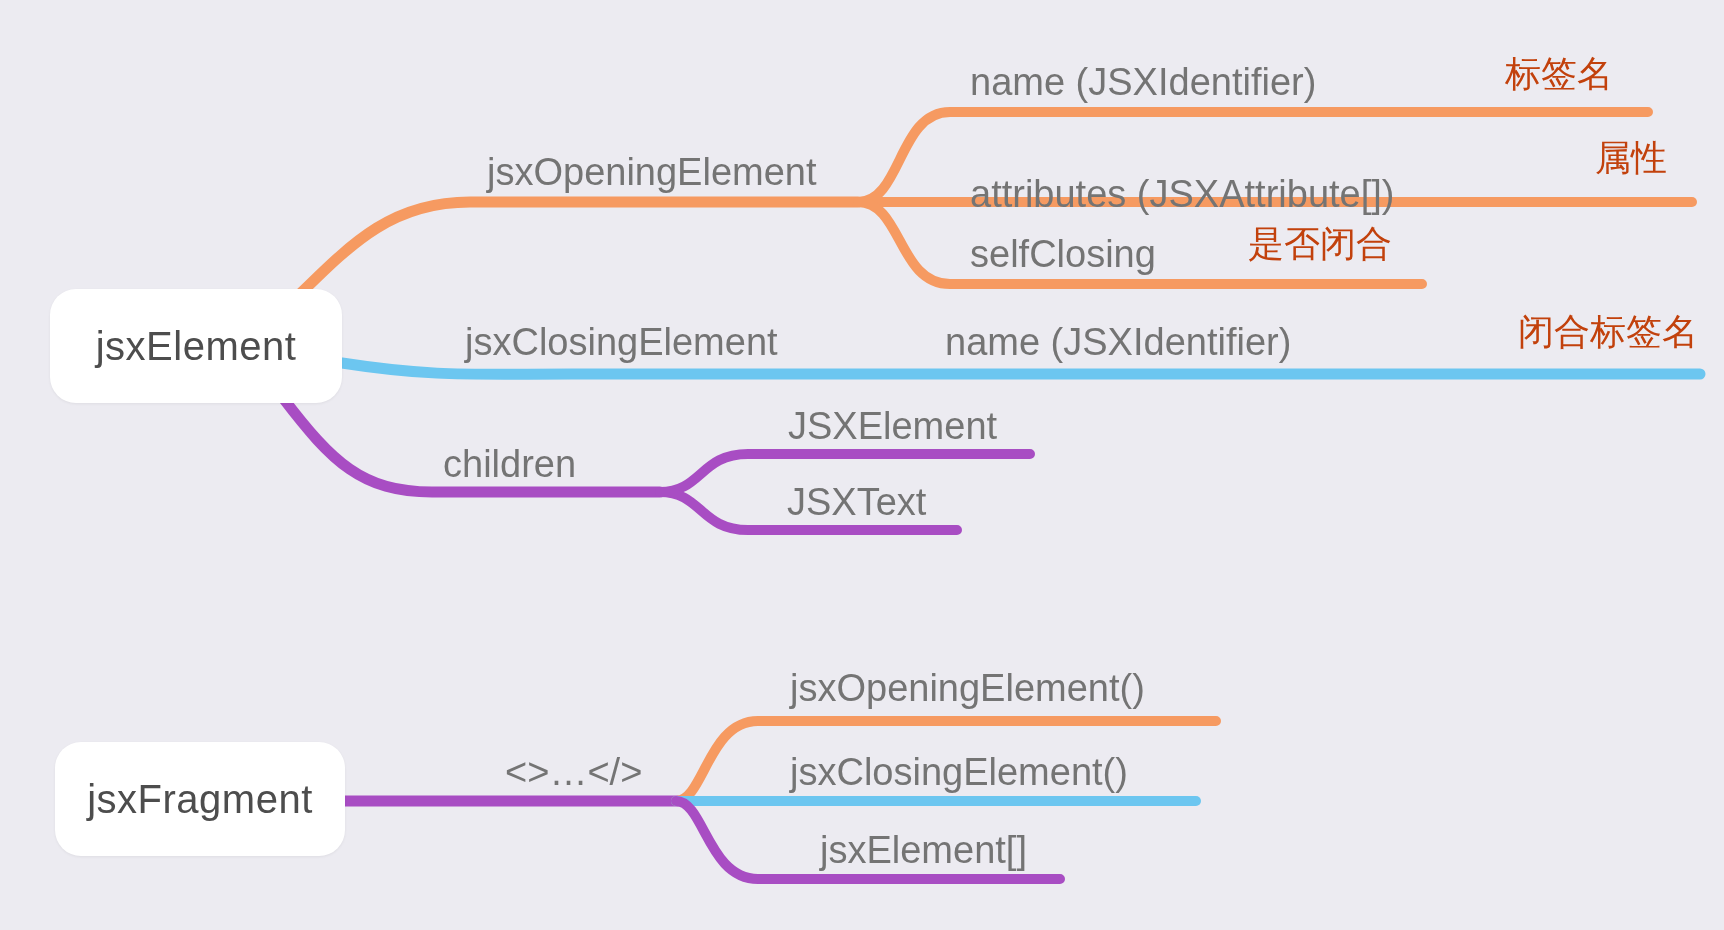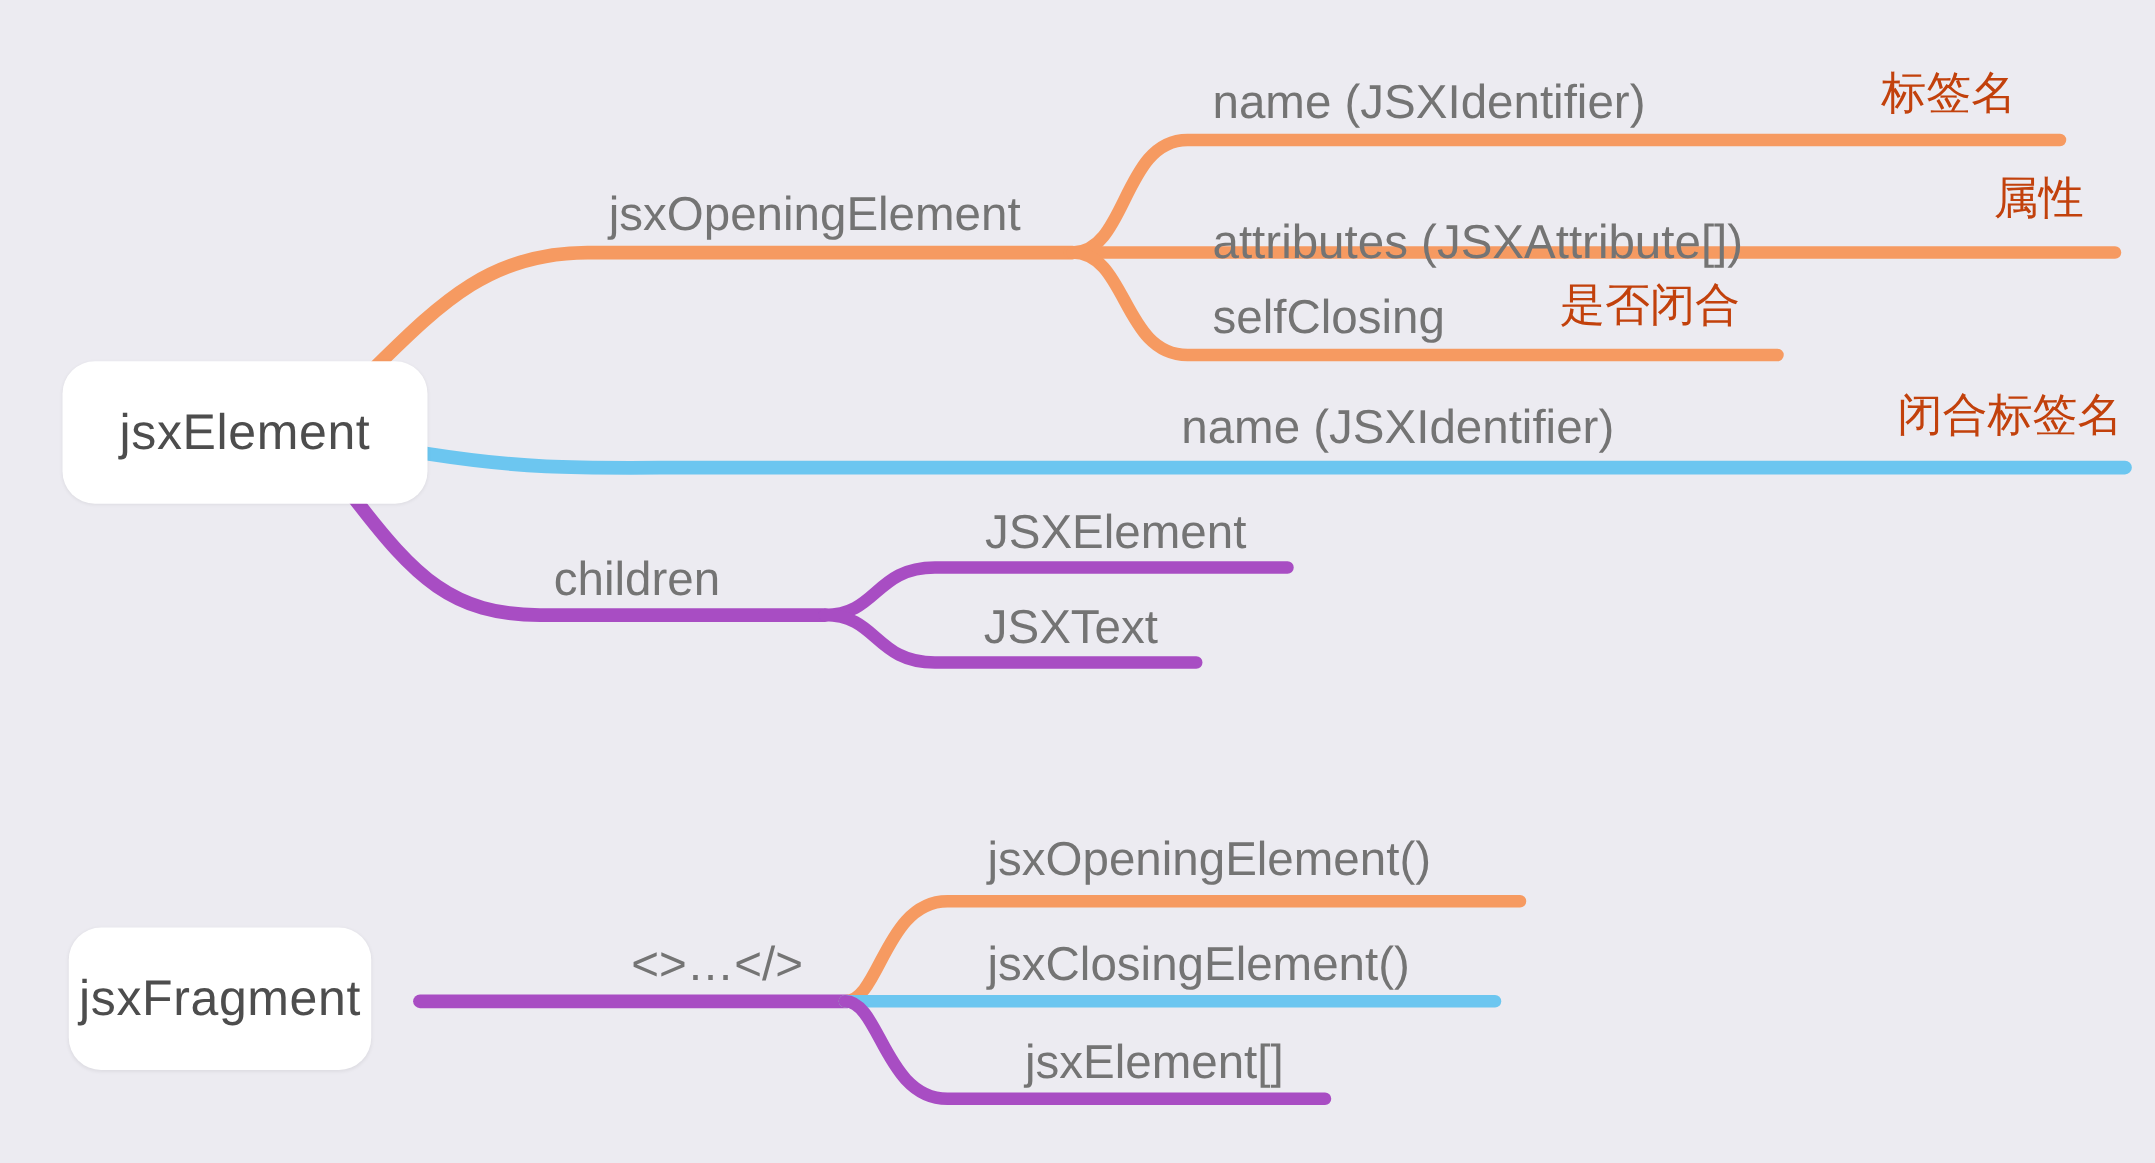--- a/index.html
+++ b/index.html
@@ -64,32 +64,33 @@
     <path d="M 336,801 L 678,801" fill="none" stroke-width="11" stroke-linecap="round" stroke="#a84dc3"></path>
     <path d="M 676,801 C 704,801 708,721 758,721 L 1216,721" fill="none" stroke-width="10" stroke-linecap="round" stroke="#f69a61"></path>
     <path d="M 676,801 L 1196,801" fill="none" stroke-width="10" stroke-linecap="round" stroke="#6cc6f0"></path>
     <path d="M 676,801 C 704,801 708,879 758,879 L 1060,879" fill="none" stroke-width="10" stroke-linecap="round" stroke="#a84dc3"></path>
   </svg>
 
   <div class="root-node" style="left:50px;top:289px;width:292px;height:114px;">
     <span>jsxElement</span>
   </div>
 
-  <div class="root-node" style="left:55px;top:742px;width:242px;height:114px;">
+  <div class="root-node" style="left:55px;top:742px;width:290px;height:114px;">
     <span>jsxFragment</span>
   </div>
 
   <div class="lbl" style="left:487px;top:152px;">jsxOpeningElement</div>
   <div class="lbl" style="left:970px;top:62px;">name (JSXIdentifier)</div>
   <div class="lbl cn" style="left:1505px;top:54px;">标签名</div>
   <div class="lbl" style="left:970px;top:148px;margin-top:26px;">attributes (JSXAttribute[])</div>
   <div class="lbl cn" style="left:1595px;top:138px;">属性</div>
   <div class="lbl" style="left:970px;top:234px;">selfClosing</div>
   <div class="lbl cn" style="left:1248px;top:224px;">是否闭合</div>
 
+  <div class="lbl" style="left:465px;top:322px;">jsxClosingElement</div>
   <div class="lbl" style="left:945px;top:322px;">name (JSXIdentifier)</div>
   <div class="lbl cn" style="left:1490px;top:312px;margin-left:28px;">闭合标签名</div>
 
   <div class="lbl" style="left:443px;top:444px;">children</div>
   <div class="lbl" style="left:788px;top:406px;">JSXElement</div>
   <div class="lbl" style="left:787px;top:482px;">JSXText</div>
 
   <div class="lbl" style="left:505px;top:752px;">&lt;&gt;…&lt;/&gt;</div>
   <div class="lbl" style="left:790px;top:752px;">jsxClosingElement()</div>
   <div class="lbl" style="left:790px;top:668px;">jsxOpeningElement()</div>

